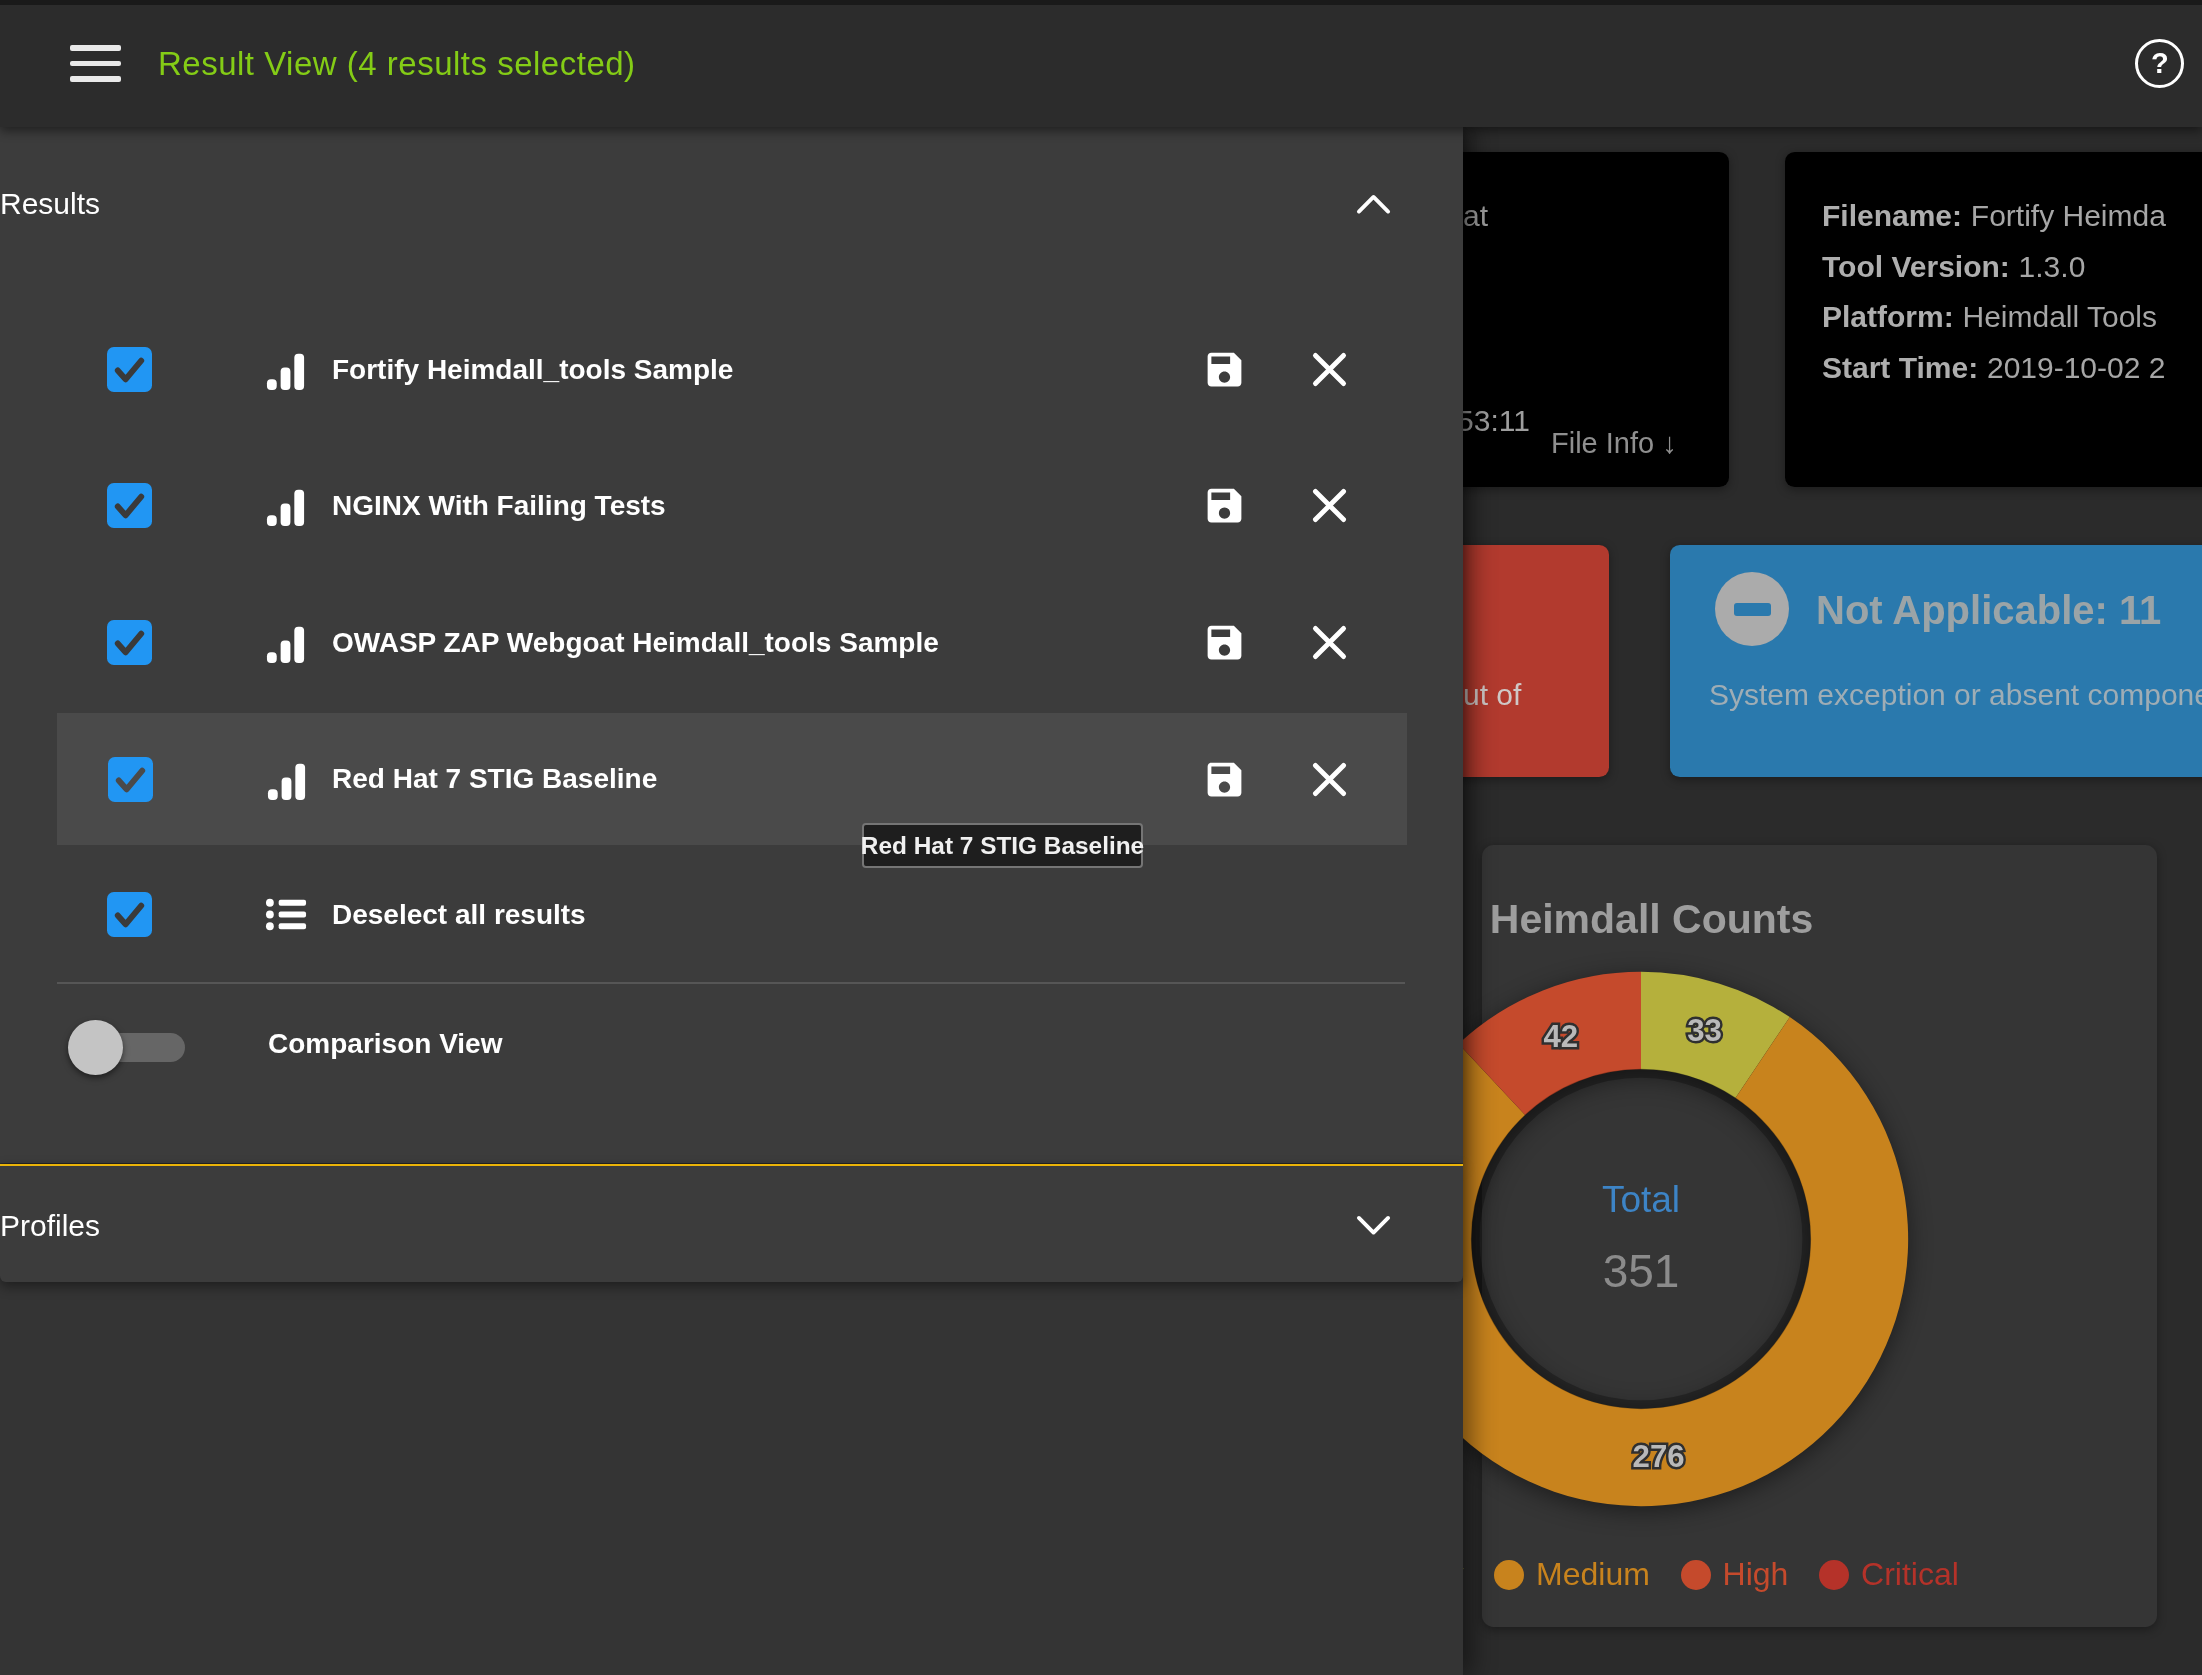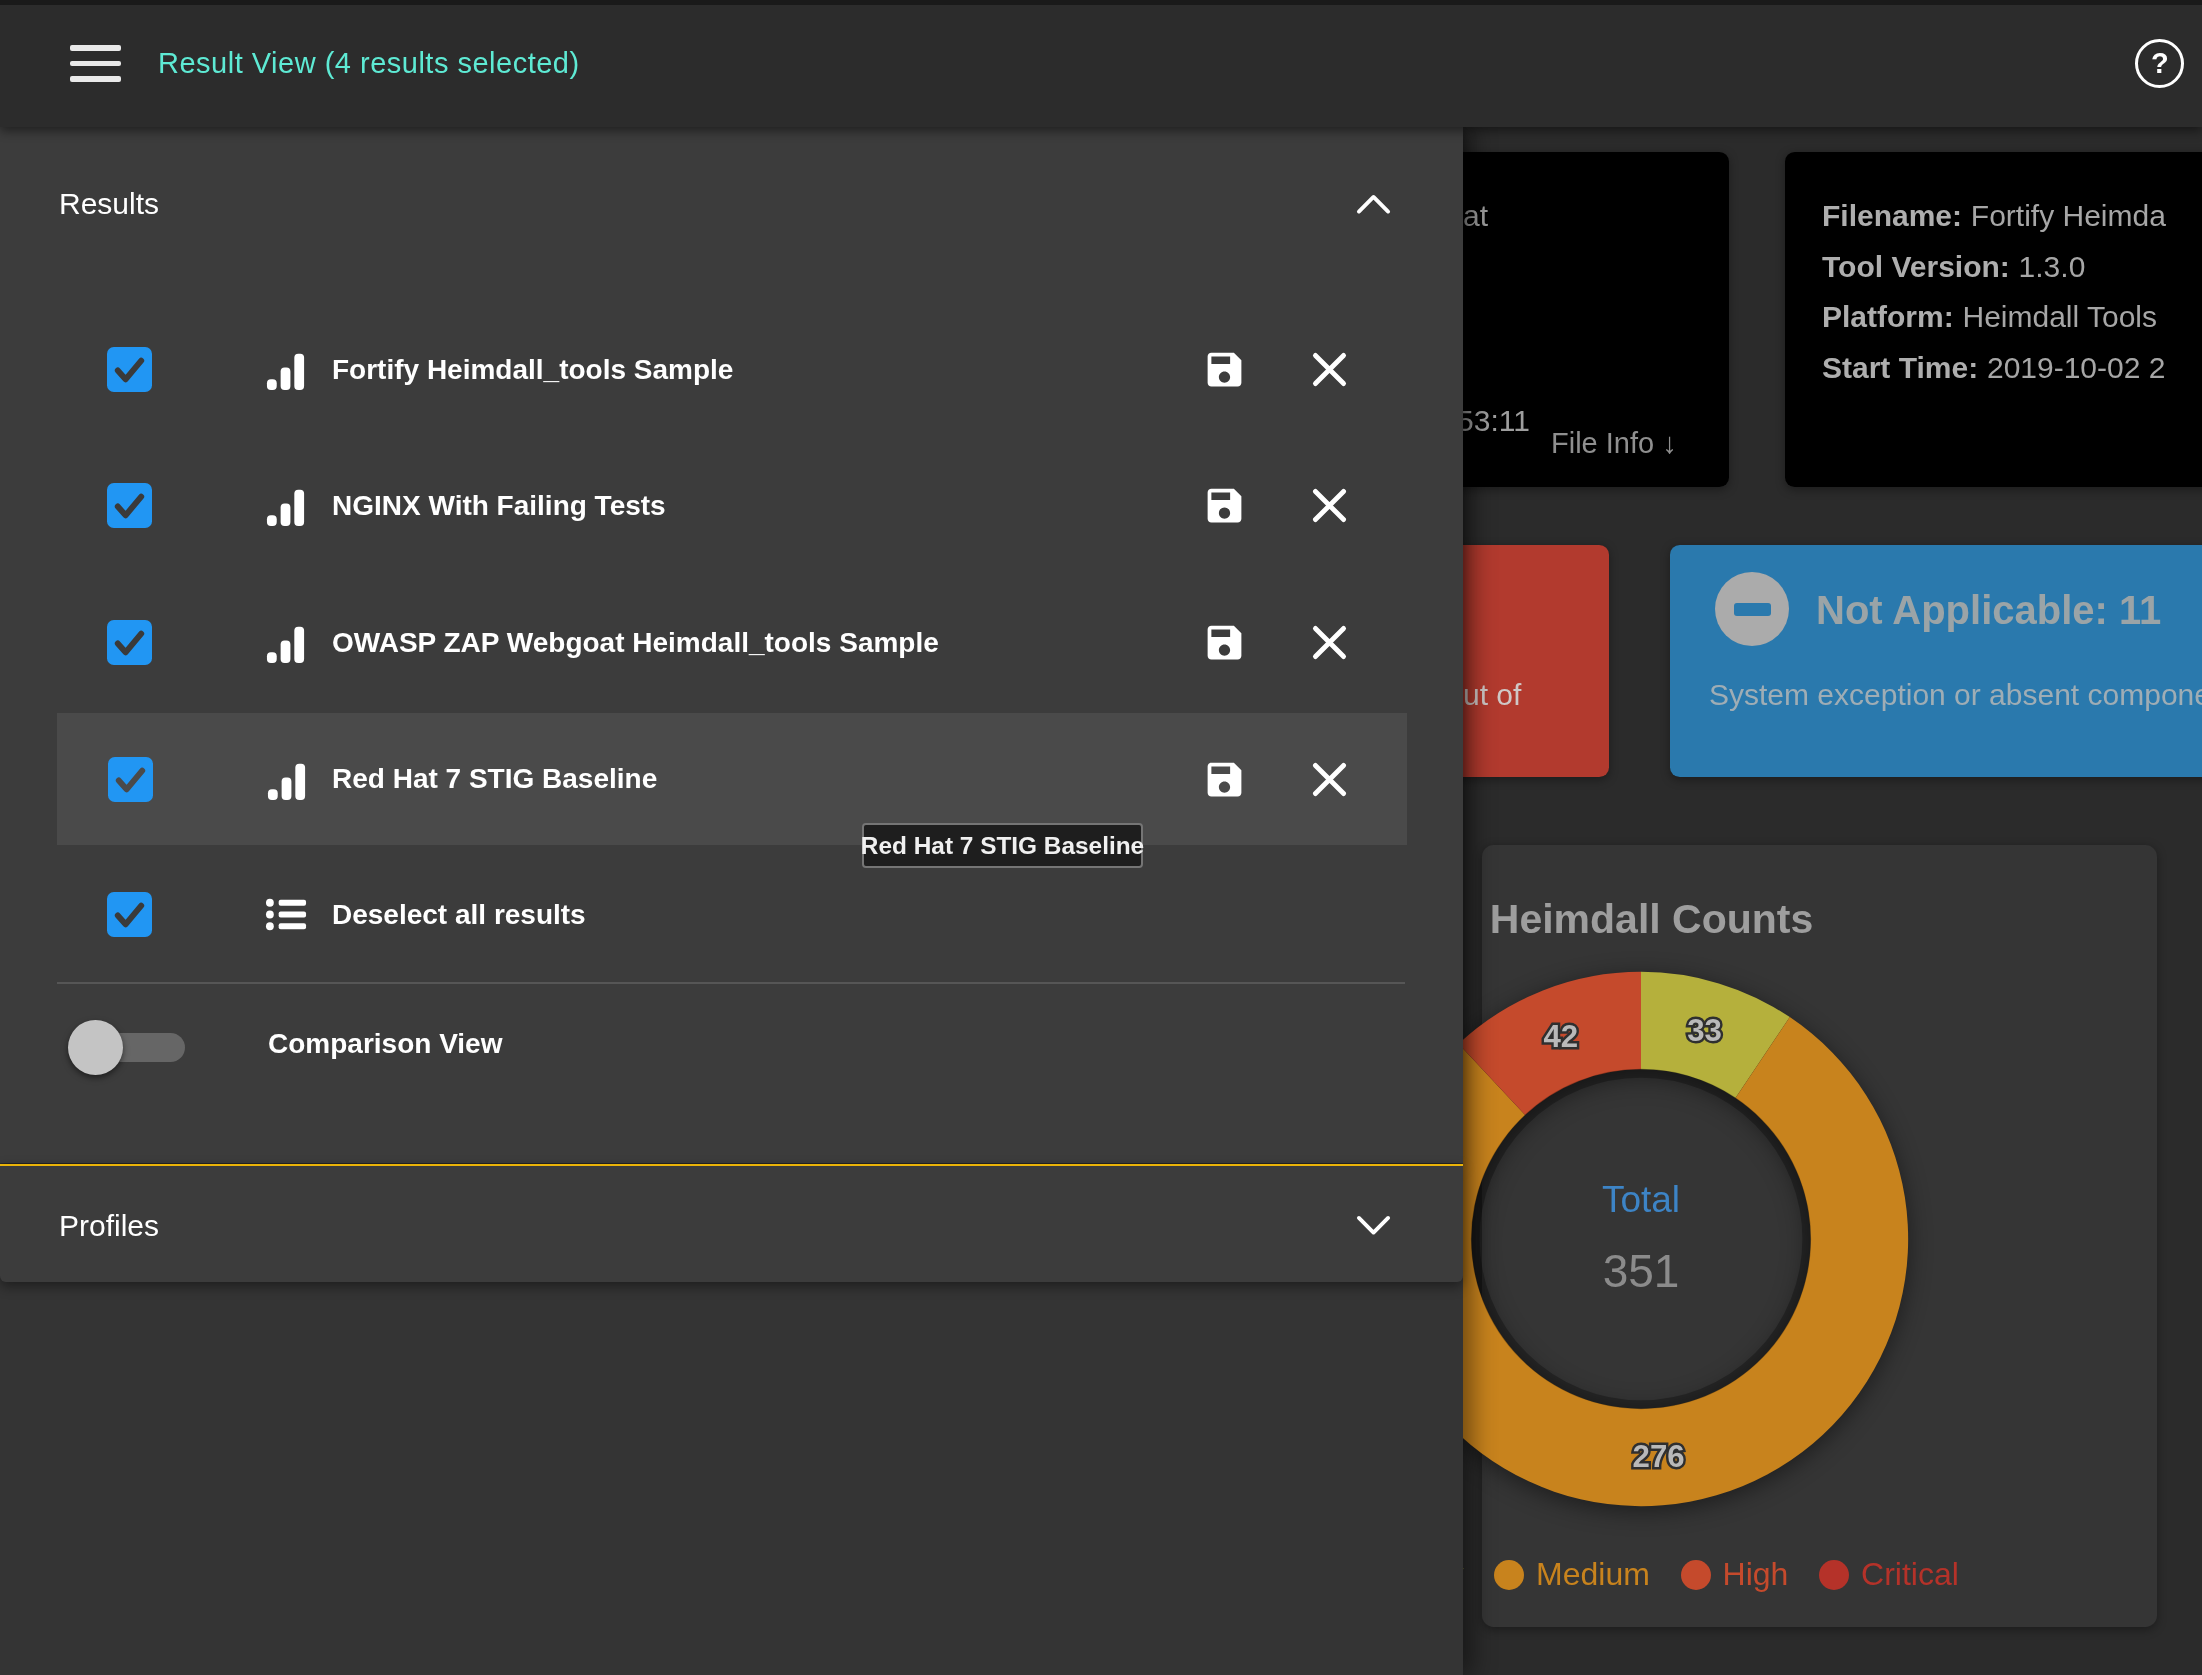--- a/index.html
+++ b/index.html
@@ -14,40 +14,40 @@
                   background:#343434; z-index:10; box-shadow:9.8px 0 23.4px rgba(0,0,0,.45); }
   .appbar       { position:absolute; left:0; top:0; width:2202px; height:127px;
                   background:#2c2c2c; z-index:20; box-shadow:0 3.9px 9.8px rgba(0,0,0,.45);
                   display:flex; align-items:center; }
   .appbar::before { content:""; position:absolute; top:0; left:0; right:0; height:4.9px; background:#1a1a1a; }
 
   
   .hamburger { width:51px; height:37px; margin-left:70px; display:flex; flex-direction:column;
                justify-content:space-between; cursor:pointer; }
   .hamburger span { display:block; height:5.9px; border-radius:2px; background:#e9e9e9; }
-  .appbar-title { margin-left:37px; font-size:29px; font-weight:400; color:#5eead4; letter-spacing:0.5px; }
+  .appbar-title { margin-left:37px; font-size:33px; font-weight:400; color:#84cc16; letter-spacing:0.5px; }
   .searchbox { position:absolute; left:910px; top:21.5px; width:1209px; height:84px;
                background:#3d3d3d; border-radius:7.8px; display:flex; align-items:center; }
   .searchbox input { flex:1; background:transparent; border:none; outline:none;
                      font-family:inherit; font-size:33px; color:#ddd; }
   .searchbox input::placeholder { color:#bdbdbd; opacity:1; }
   .search-glyph { width:39px; height:39px; margin:0 21.5px 0 27px; flex:0 0 auto; }
   .help-btn { position:absolute; right:17.6px; top:39px; width:49px; height:49px; border-radius:50%;
               border:3.9px solid #fff; display:flex; align-items:center; justify-content:center;
               font-size:29px; font-weight:bold; color:#fff; cursor:pointer; background:transparent; }
 
   
   .panel { position:absolute; left:0; width:1463px; background:#3c3c3c;
            box-shadow:0 4.9px 11.7px rgba(0,0,0,.4); }
   .panel-results  { top:0; height:1036px; }
   .panel-profiles { top:1037px; height:118px; border-top:2px solid #eab308;
                     border-radius:0 0 5.9px 5.9px; }
   .panel-header { position:absolute; left:0; right:0; display:flex; align-items:center;
                   cursor:pointer; height:88px; }
-  .panel-header .ph-label { margin-left:59px; font-size:30px; font-weight:400; color:#fff; }
+  .panel-header .ph-label { font-size:30px; font-weight:400; color:#fff; }
   .panel-header .chev { position:absolute; right:72px; width:35px; height:21.5px; }
   .results-header  { top:33px; }
   .profiles-header { top:15.6px; }
 
   .result-row { position:absolute; left:0; width:1463px; height:129px; display:flex; align-items:center; }
   .result-row.hl { left:57px; width:1350px; background:#4a4a4a; }
   .cb { position:absolute; left:107px; width:45px; height:45px; border-radius:6.8px;
         background:#2196f3; cursor:pointer; }
   .cb svg { position:absolute; inset:0; }
   .row-icon { position:absolute; left:265px; width:43px; height:43px; }

